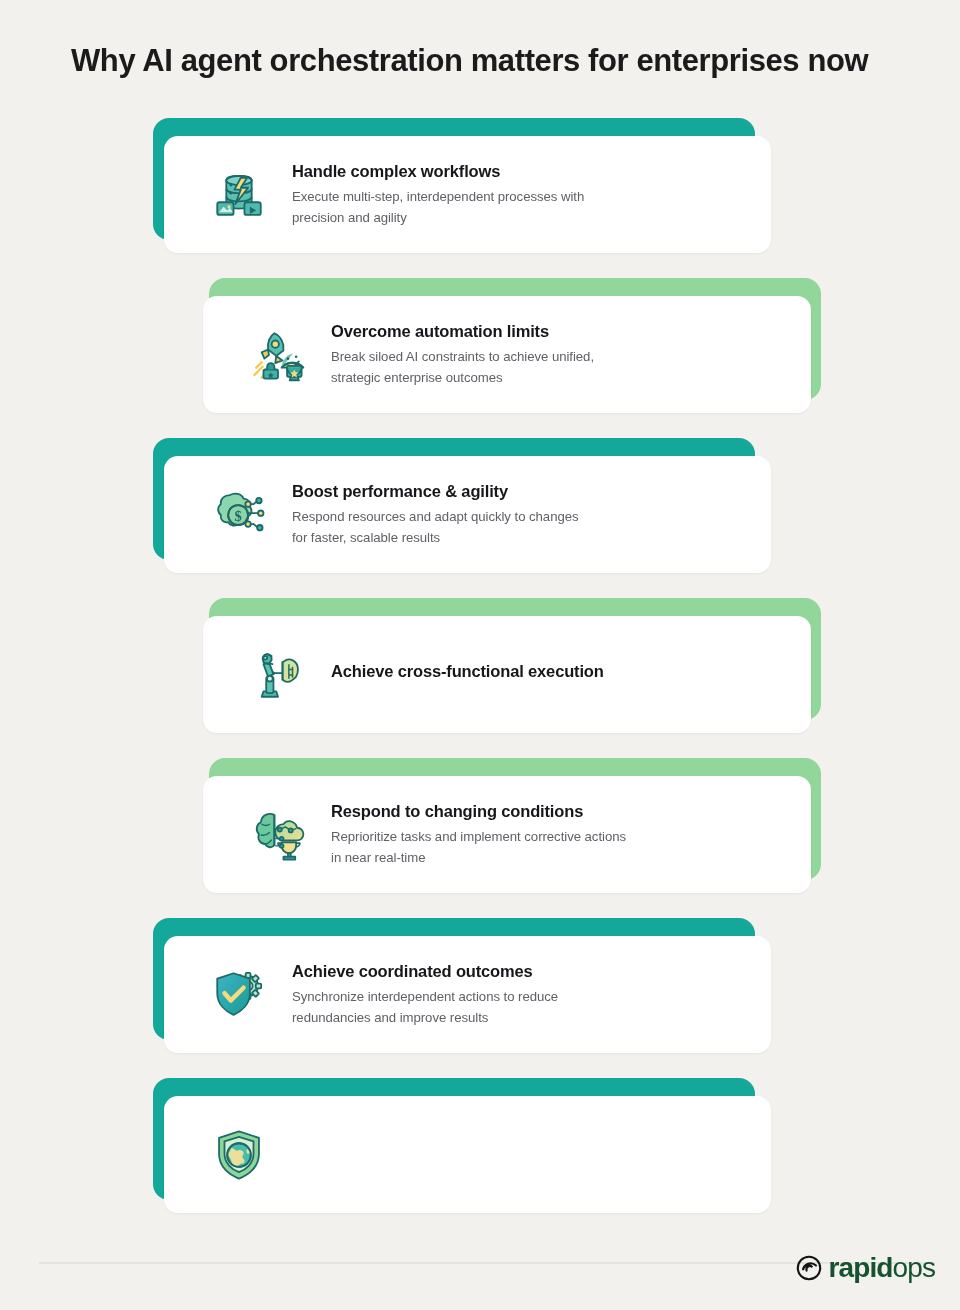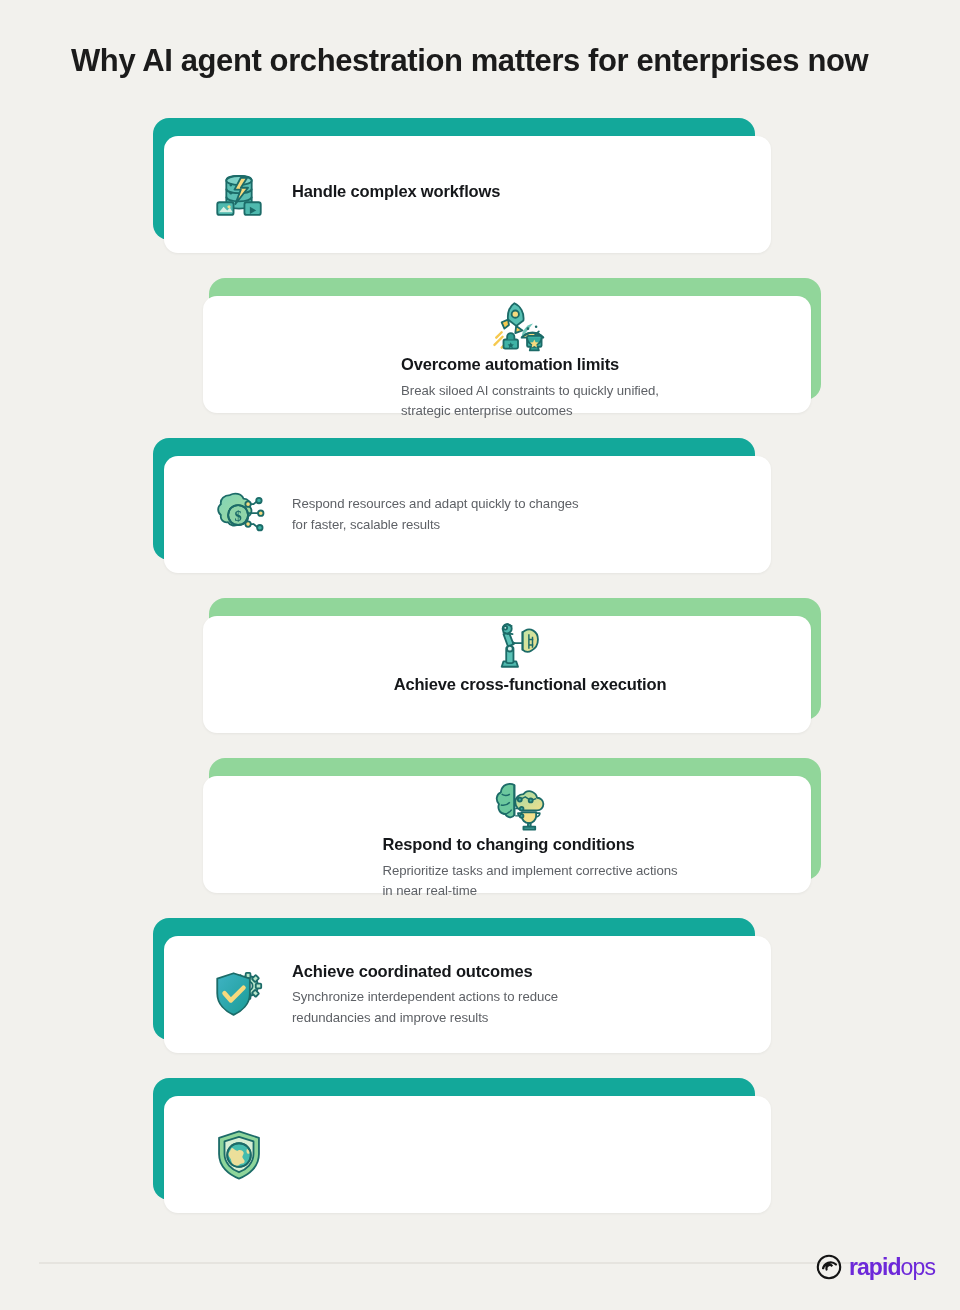--- a/index.html
+++ b/index.html
@@ -81,21 +81,20 @@
   .card-row.left .card {
     left: 157px;
     width: 607px;
     padding-left: 46px;
   }
 
   .card-row.right .card {
     left: 196px;
     width: 608px;
     padding-left: 46px;
-    flex-direction: column;
   }
 
   .card-icon {
     flex: 0 0 auto;
     width: 58px;
     height: 58px;
     margin-right: 24px;
     display: block;
   }
 
@@ -134,23 +133,23 @@
     right: 32px;
     top: 1254px;
     display: flex;
     align-items: center;
     gap: 7px;
   }
 
   .logo-mark { width: 26px; height: 26px; display: block; }
 
   .logo-word {
-    font-size: 23px;
+    font-size: 28px;
     letter-spacing: -0.9px;
-    color: #6d28d9;
+    color: #14532d;
     line-height: 1;
     white-space: nowrap;
   }
   .logo-word .b { font-weight: 700; }
   .logo-word .l { font-weight: 400; }
 </style>
 </head>
 <body>
 
 <div class="page">
@@ -173,20 +172,22 @@
         <rect x="8" y="40" width="18" height="14" rx="2.5" fill="#4fb9ae"></rect>
         <path d="M10 51l5-6 4 4 3-3 3 5z" fill="#d8f0e4" stroke="none"></path>
         <circle cx="21" cy="45" r="1.8" fill="#f6e08a" stroke="none"></circle>
         <rect x="38" y="40" width="18" height="14" rx="2.5" fill="#4fb9ae"></rect>
         <path d="M44 45l7 4-7 4z" fill="#1c6b68" stroke="none"></path>
         <path d="M34 13l-7 13h7l-6 16 14-18h-8l7-11z" fill="#f7da7e"></path>
       </g>
     </svg></span>
           <div class="card-text">
             <div class="card-title">Handle complex workflows</div>
+            <div class="card-desc">Execute multi-step, interdependent processes with
+precision and agility</div>
           </div>
         </div>
       </div>
       <div class="card-row right">
         <div class="accent" style="background: rgb(145, 214, 154);"></div>
         <div class="card">
           <span class="card-icon">
     <svg viewBox="0 0 64 64" width="58" height="58">
       <g stroke="#1c6b68" stroke-width="2" stroke-linejoin="round">
         <path d="M36 46a16 16 0 0 1 24 0z" fill="#f7da7e"></path>
@@ -204,21 +205,21 @@
         <path d="M42 46a8 8 0 0 0 16 0" fill="#35a99c"></path>
         <path d="M46 56h8l1 4h-10z" fill="#2f9e92"></path>
         <path d="M50 48l1.4 2.9 3.2.4-2.3 2.2.6 3.2-2.9-1.5-2.9 1.5.6-3.2-2.3-2.2 3.2-.4z" fill="#f7da7e" stroke="none"></path>
         <rect x="16" y="48" width="16" height="10" rx="2" fill="#3fb3a6"></rect>
         <path d="M20 48v-3a4 4 0 0 1 8 0v3" fill="#2f9e92"></path>
         <path d="M24 51l1.1 2.2 2.4.3-1.8 1.7.5 2.4-2.2-1.2-2.2 1.2.5-2.4-1.8-1.7 2.4-.3z" fill="#1c6b68" stroke="none"></path>
       </g>
     </svg></span>
           <div class="card-text">
             <div class="card-title">Overcome automation limits</div>
-            <div class="card-desc">Break siloed AI constraints to quickly unified,
+            <div class="card-desc">Break siloed AI constraints to achieve unified,
 strategic enterprise outcomes</div>
           </div>
         </div>
       </div>
       <div class="card-row left">
         <div class="accent" style="background: rgb(19, 168, 154);"></div>
         <div class="card">
           <span class="card-icon">
     <svg viewBox="0 0 64 64" width="58" height="58">
       <defs>
@@ -234,20 +235,21 @@
         <text x="31" y="38.5" font-family="Liberation Serif, serif" font-size="16" font-weight="700" text-anchor="middle" fill="#1c6b68" stroke="none">$</text>
         <path d="M42 20h6M48 20l5-4M42 30h12M42 42h6M48 42l5 4" fill="none" stroke-linecap="round"></path>
         <circle cx="42" cy="20" r="3" fill="#f7da7e"></circle>
         <circle cx="54" cy="16" r="3" fill="#3fb3a6"></circle>
         <circle cx="56" cy="30" r="3" fill="#f7da7e"></circle>
         <circle cx="42" cy="42" r="3" fill="#f7da7e"></circle>
         <circle cx="55" cy="46" r="3" fill="#3fb3a6"></circle>
       </g>
     </svg></span>
           <div class="card-text">
+            <div class="card-title">Boost performance &amp; agility</div>
             <div class="card-desc">Respond resources and adapt quickly to changes
 for faster, scalable results</div>
           </div>
         </div>
       </div>
       <div class="card-row right">
         <div class="accent" style="background: rgb(145, 214, 154);"></div>
         <div class="card">
           <span class="card-icon">
     <svg viewBox="0 0 64 64" width="58" height="58">

